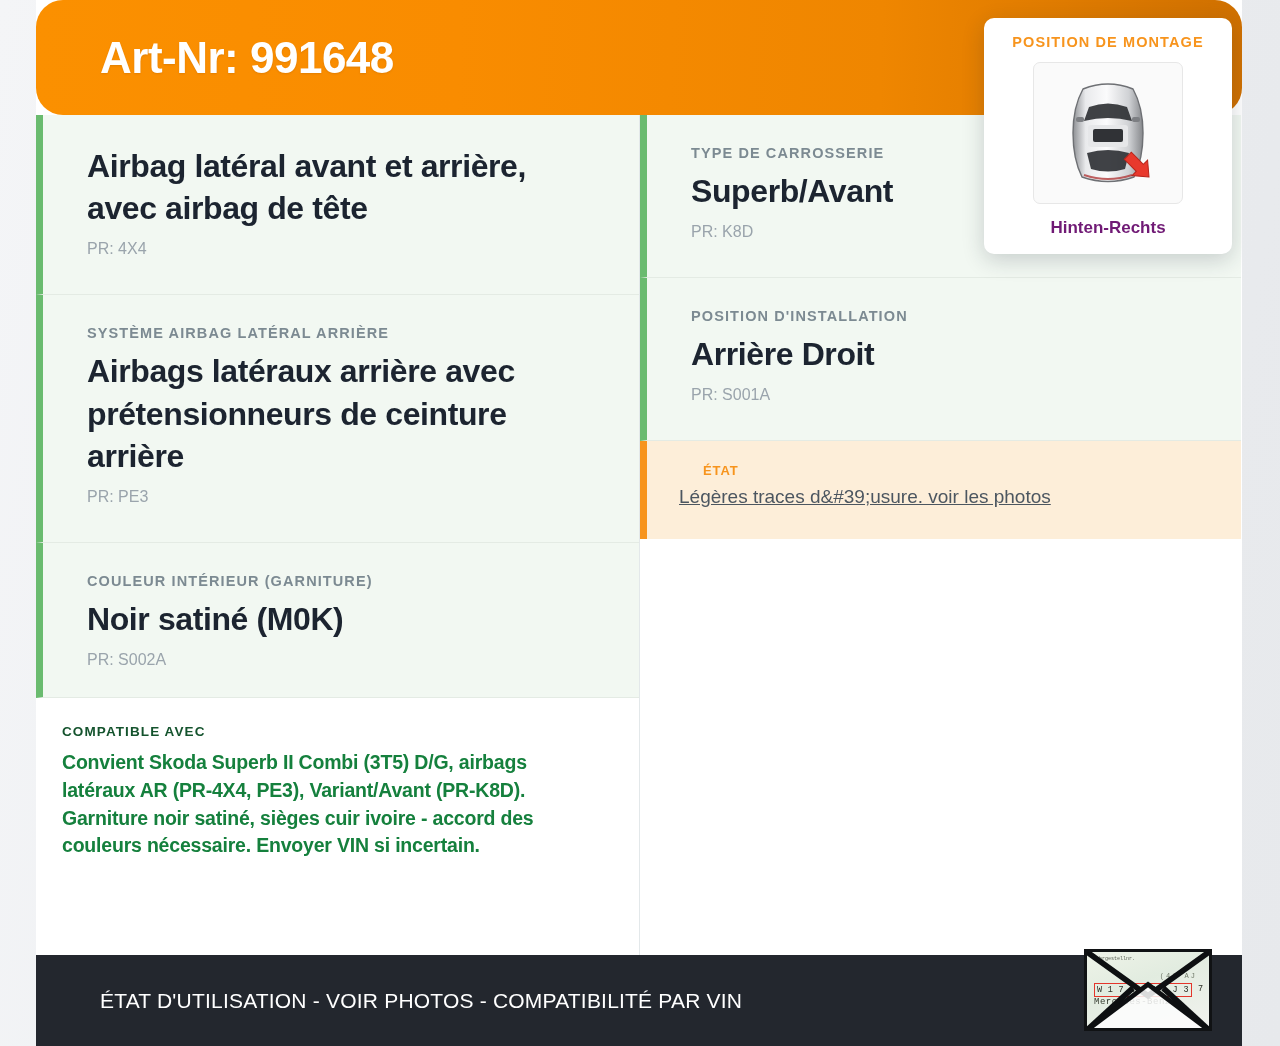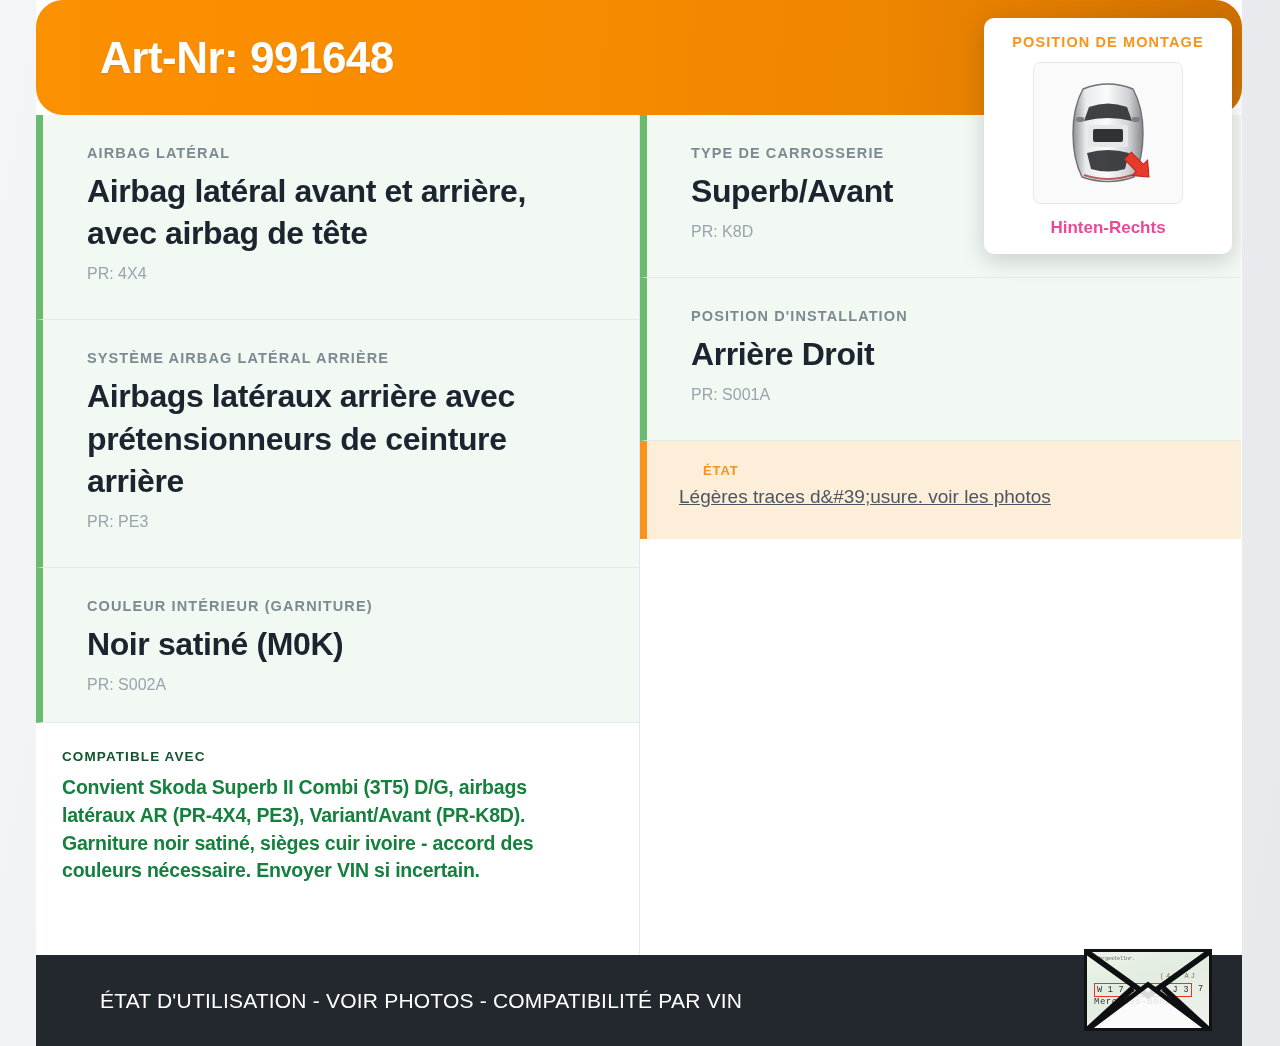--- a/index.html
+++ b/index.html
@@ -164,21 +164,21 @@
     border: 1px solid #e7e7e7;
     border-radius: 7px;
     display: flex;
     align-items: center;
     justify-content: center;
   }
   .mount-caption {
     margin-top: 14px;
     font-size: 17px;
     font-weight: bold;
-    color: #ec4899;
+    color: #701a75;
   }
 
   
   .footer {
     position: absolute;
     left: 0;
     bottom: 0;
     width: 100%;
     height: 91px;
     background: #23272e;
@@ -295,21 +295,20 @@
       </svg>
     </div>
     <div class="mount-caption">Hinten-Rechts</div>
   </div>
 
   <div class="content">
 
     <div class="col-left">
 
       <div class="spec">
-        <div class="spec-label">AIRBAG LATÉRAL</div>
         <div class="spec-value">Airbag latéral avant et arrière, avec airbag de tête</div>
         <div class="spec-pr">PR: 4X4</div>
       </div>
 
       <div class="spec">
         <div class="spec-label">SYSTÈME AIRBAG LATÉRAL ARRIÈRE</div>
         <div class="spec-value">Airbags latéraux arrière avec prétensionneurs de ceinture arrière</div>
         <div class="spec-pr">PR: PE3</div>
       </div>
 

